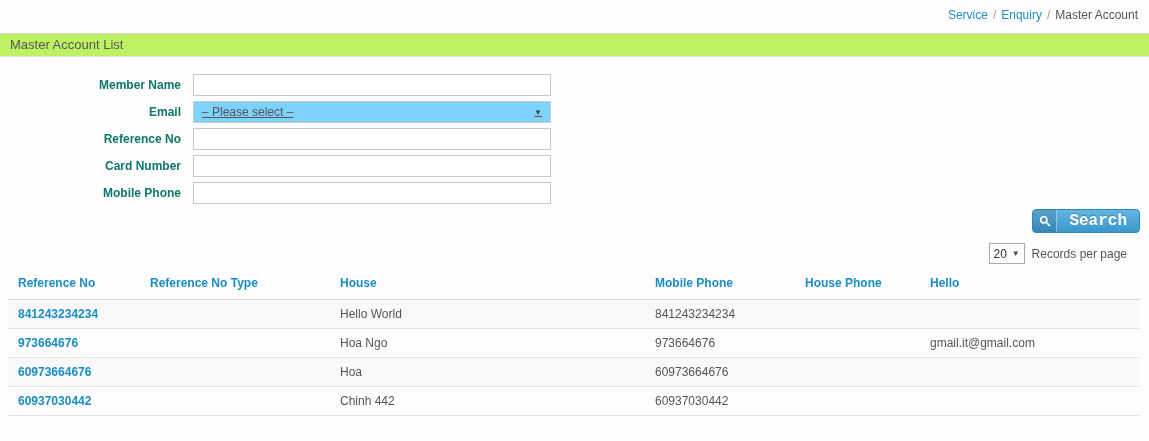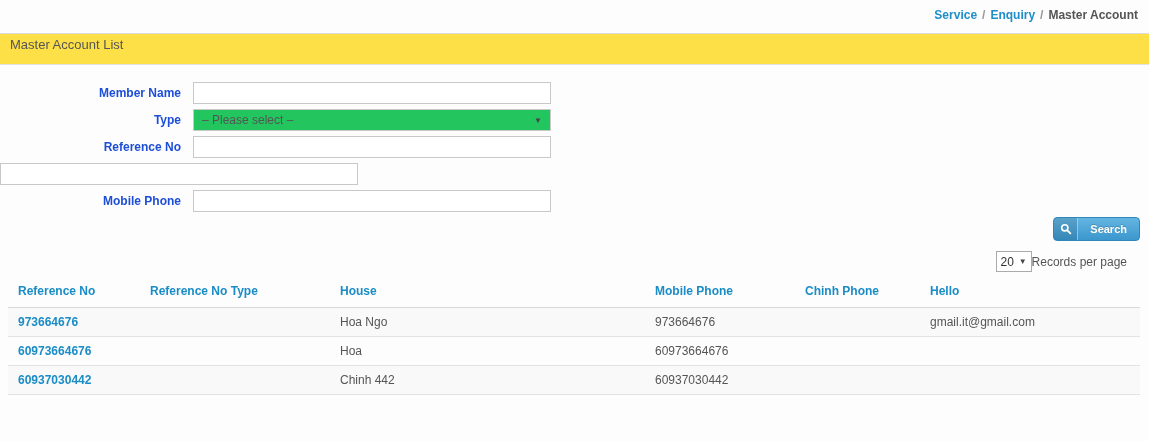--- a/index.html
+++ b/index.html
@@ -10,63 +10,63 @@
     overflow: hidden;
     position: relative;
     color: #555;
   }
 
   
   .breadcrumb {
     position: absolute; top: 8px; right: 11px;
     font-size: 12px; color: #888;
     white-space: nowrap;
-    font-weight: bold;
   }
   .breadcrumb a { color: #1f8ec9; text-decoration: none; cursor: pointer; }
   .breadcrumb .sep { color: #999; margin: 0 5px; }
   .breadcrumb .current { color: #555; }
 
   
   .title-bar {
     margin-top: 33px;
-    height: 32px;
-    background: #fde047;
+    height: 24px;
+    background: #bef264;
     border-top: 1px solid #dcdcdc;
     border-bottom: 1px solid #e2e2e2;
     line-height: 22px;
     padding-left: 10px;
     font-size: 13px;
     color: #555;
   }
 
   
   .form-area { padding-top: 17px; }
   .field-row { display: flex; align-items: center; height: 22px; margin-bottom: 5px; }
   .field-label {
     width: 193px; text-align: right;
-    font-size: 12px; font-weight: bold; color: #1d4ed8;
+    font-size: 12px; font-weight: bold; color: #0f766e;
     padding-right: 12px;
   }
   .text-input {
     width: 358px; height: 22px;
     border: 1px solid #c8c8c8;
     background: #fff;
     font-family: inherit; font-size: 12px; color: #555;
     padding: 0 6px;
     outline: none;
   }
   .select-box {
     width: 358px; height: 22px;
     border: 1px solid #c8c8c8;
-    background: #22c55e;
+    background: #7dd3fc;
     font-size: 12px; color: #555;
     display: flex; align-items: center; justify-content: space-between;
     padding: 0 8px;
     cursor: pointer;
+    text-decoration: underline;
   }
   .select-box .arrow { font-size: 8px; color: #444; }
 
   
   .search-row { text-align: right; padding-right: 9px; margin-top: 4px; height: 24px; }
   .search-btn {
     display: inline-flex; align-items: stretch;
     height: 24px;
     border: 1px solid #2f87b8;
     border-radius: 4px;
@@ -78,36 +78,37 @@
   }
   .search-btn-icon {
     display: flex; align-items: center; justify-content: center;
     width: 24px;
     background: rgba(0,0,0,0.10);
     border-right: 1px solid rgba(255,255,255,0.45);
   }
   .search-btn-label {
     display: flex; align-items: center;
     padding: 0 12px;
-    color: #fff; font-size: 11px; font-weight: bold;
-    font-family: Liberation Sans, sans-serif;
+    color: #fff; font-size: 16px; font-weight: bold;
+    font-family: Liberation Mono, monospace;
     text-shadow: 0 -1px 0 rgba(0,0,0,0.2);
   }
 
   
   .records-row {
     display: flex; align-items: center; justify-content: flex-end;
     margin-top: 10px; padding-right: 22px;
     font-size: 12px; color: #555;
   }
   .records-select {
     width: 36px; height: 21px;
     border: 1px solid #aaa; background: #fff;
     display: flex; align-items: center; justify-content: space-between;
     padding: 8px 4px;
+    margin-right: 7px;
     font-size: 12px; color: #333;
     cursor: pointer;
   }
   .records-select .arrow { font-size: 8px; color: #444; }
 
   
   .grid {
     width: 1132px;
     margin: 6px 9px 0 8px;
     border-collapse: collapse;
@@ -145,33 +146,34 @@
 </div>
 
 <div class="form-area">
 
   <div class="field-row">
     <div class="field-label">Member Name</div>
     <input type="text" class="text-input" style="">
   </div>
 
   <div class="field-row">
-    <div class="field-label">Type</div>
+    <div class="field-label">Email</div>
     <div class="select-box">
       <span>– Please select –</span>
       <span class="arrow">▼</span>
     </div>
   </div>
 
   <div class="field-row">
     <div class="field-label">Reference No</div>
     <input type="text" class="text-input" style="">
   </div>
 
   <div class="field-row">
+    <div class="field-label">Card Number</div>
     <input type="text" class="text-input" style="">
   </div>
 
   <div class="field-row">
     <div class="field-label">Mobile Phone</div>
     <input type="text" class="text-input" style="">
   </div>
 
 </div>
 
@@ -203,26 +205,34 @@
     <col style="width:150px">
       <col style="width:125px">
       <col>
   </colgroup>
   <thead>
     <tr>
       <th>Reference No</th>
       <th>Reference No Type</th>
       <th>House</th>
       <th>Mobile Phone</th>
-      <th>Chinh Phone</th>
+      <th>House Phone</th>
       <th>Hello</th>
     </tr>
   </thead>
   <tbody>
     <tr>
+      <td><a class="ref-link">841243234234</a></td>
+      <td></td>
+      <td>Hello World</td>
+      <td>841243234234</td>
+      <td></td>
+      <td></td>
+    </tr>
+    <tr>
       <td><a class="ref-link">973664676</a></td>
       <td></td>
       <td>Hoa Ngo</td>
       <td>973664676</td>
       <td></td>
       <td>gmail.it@gmail.com</td>
     </tr>
     <tr>
       <td><a class="ref-link">60973664676</a></td>
       <td></td>

